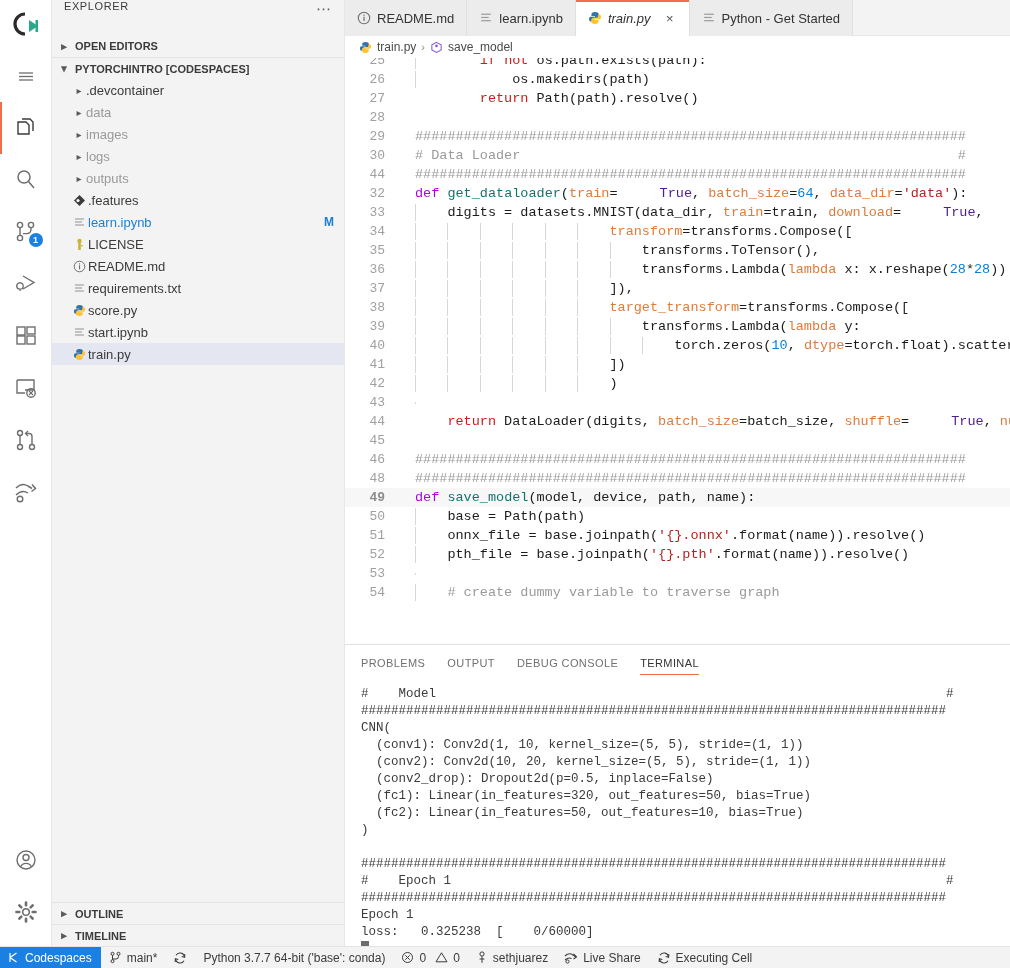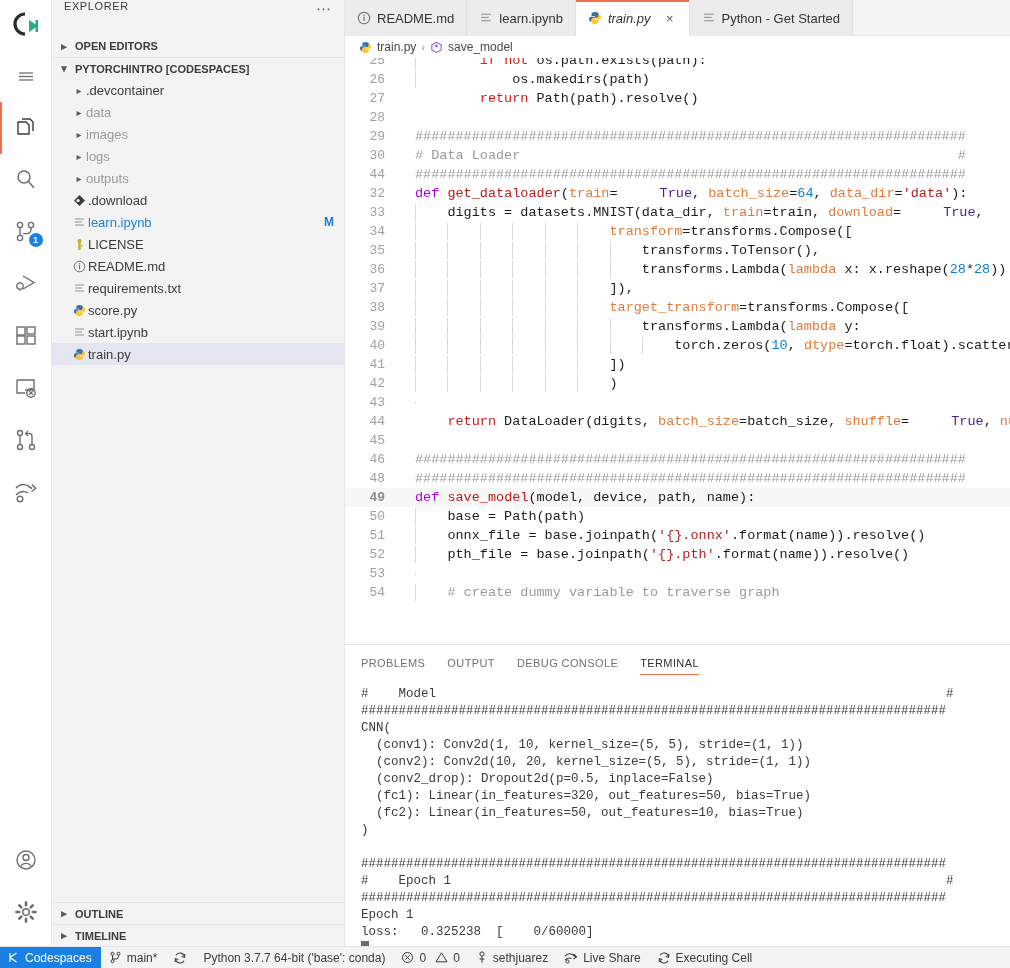--- a/index.html
+++ b/index.html
@@ -98,21 +98,21 @@
     width: 56px; flex: 0 0 56px; text-align: right; padding-right: 16px;
     color: #a0a0a0; font-family: "Liberation Mono", monospace; font-size: 13px;
   }
   .lnum.cur { color: #8d8d8d; font-weight: bold; }
   .ctext { position: relative; padding-left: 14px; color: #1c1c1c; }
   .ctext .gd { position: absolute; top: -1px; bottom: -1px; width: 1px; background: #d7d7d7; }
 
   
   .kw  { color: #af00db; }       
   .kw2 { color: #d01b1b; }       
-  .fn  { color: #b91c1c; }       
+  .fn  { color: #0f766e; }       
   .num { color: #0b7fd4; }
   .str { color: #b52121; }
   .cmt { color: #9a9a9a; }
   .par { color: #e07b39; }       
   .cns { color: #4c1d95; margin-left: 42px; }       
   .id  { color: #1c1c1c; }
 
   
   .panel { height: 302px; flex: 0 0 302px; background: #ffffff; border-top: 1px solid #e0e0e0; display: flex; flex-direction: column; }
   .panel-tabs { height: 35px; display: flex; align-items: center; gap: 22px; padding-left: 16px; }
@@ -312,21 +312,21 @@
         </div>
 
         <div class="row">
           <span class="ind" style="width:18px"></span>
           <span class="ficon">
             <svg width="13" height="13" viewBox="0 0 13 13">
                 <path d="M6.5 1 L12 6.5 L6.5 12 L1 6.5 Z" fill="#3b3b3b"></path>
                 <circle cx="5" cy="6.5" r="1.6" fill="#fff"></circle>
               </svg>
           </span>
-          <span class="flabel">.download</span>
+          <span class="flabel">.features</span>
         </div>
         <div class="row modrow">
           <span class="ind" style="width:18px"></span>
           <span class="ficon">
             <svg width="13" height="13" viewBox="0 0 13 13">
                 <g stroke="#9a9a9a" stroke-width="1.1">
                   <line x1="2" y1="3" x2="11" y2="3"></line>
                   <line x1="2" y1="6" x2="9" y2="6"></line>
                   <line x1="2" y1="9" x2="11" y2="9"></line>
                 </g>

